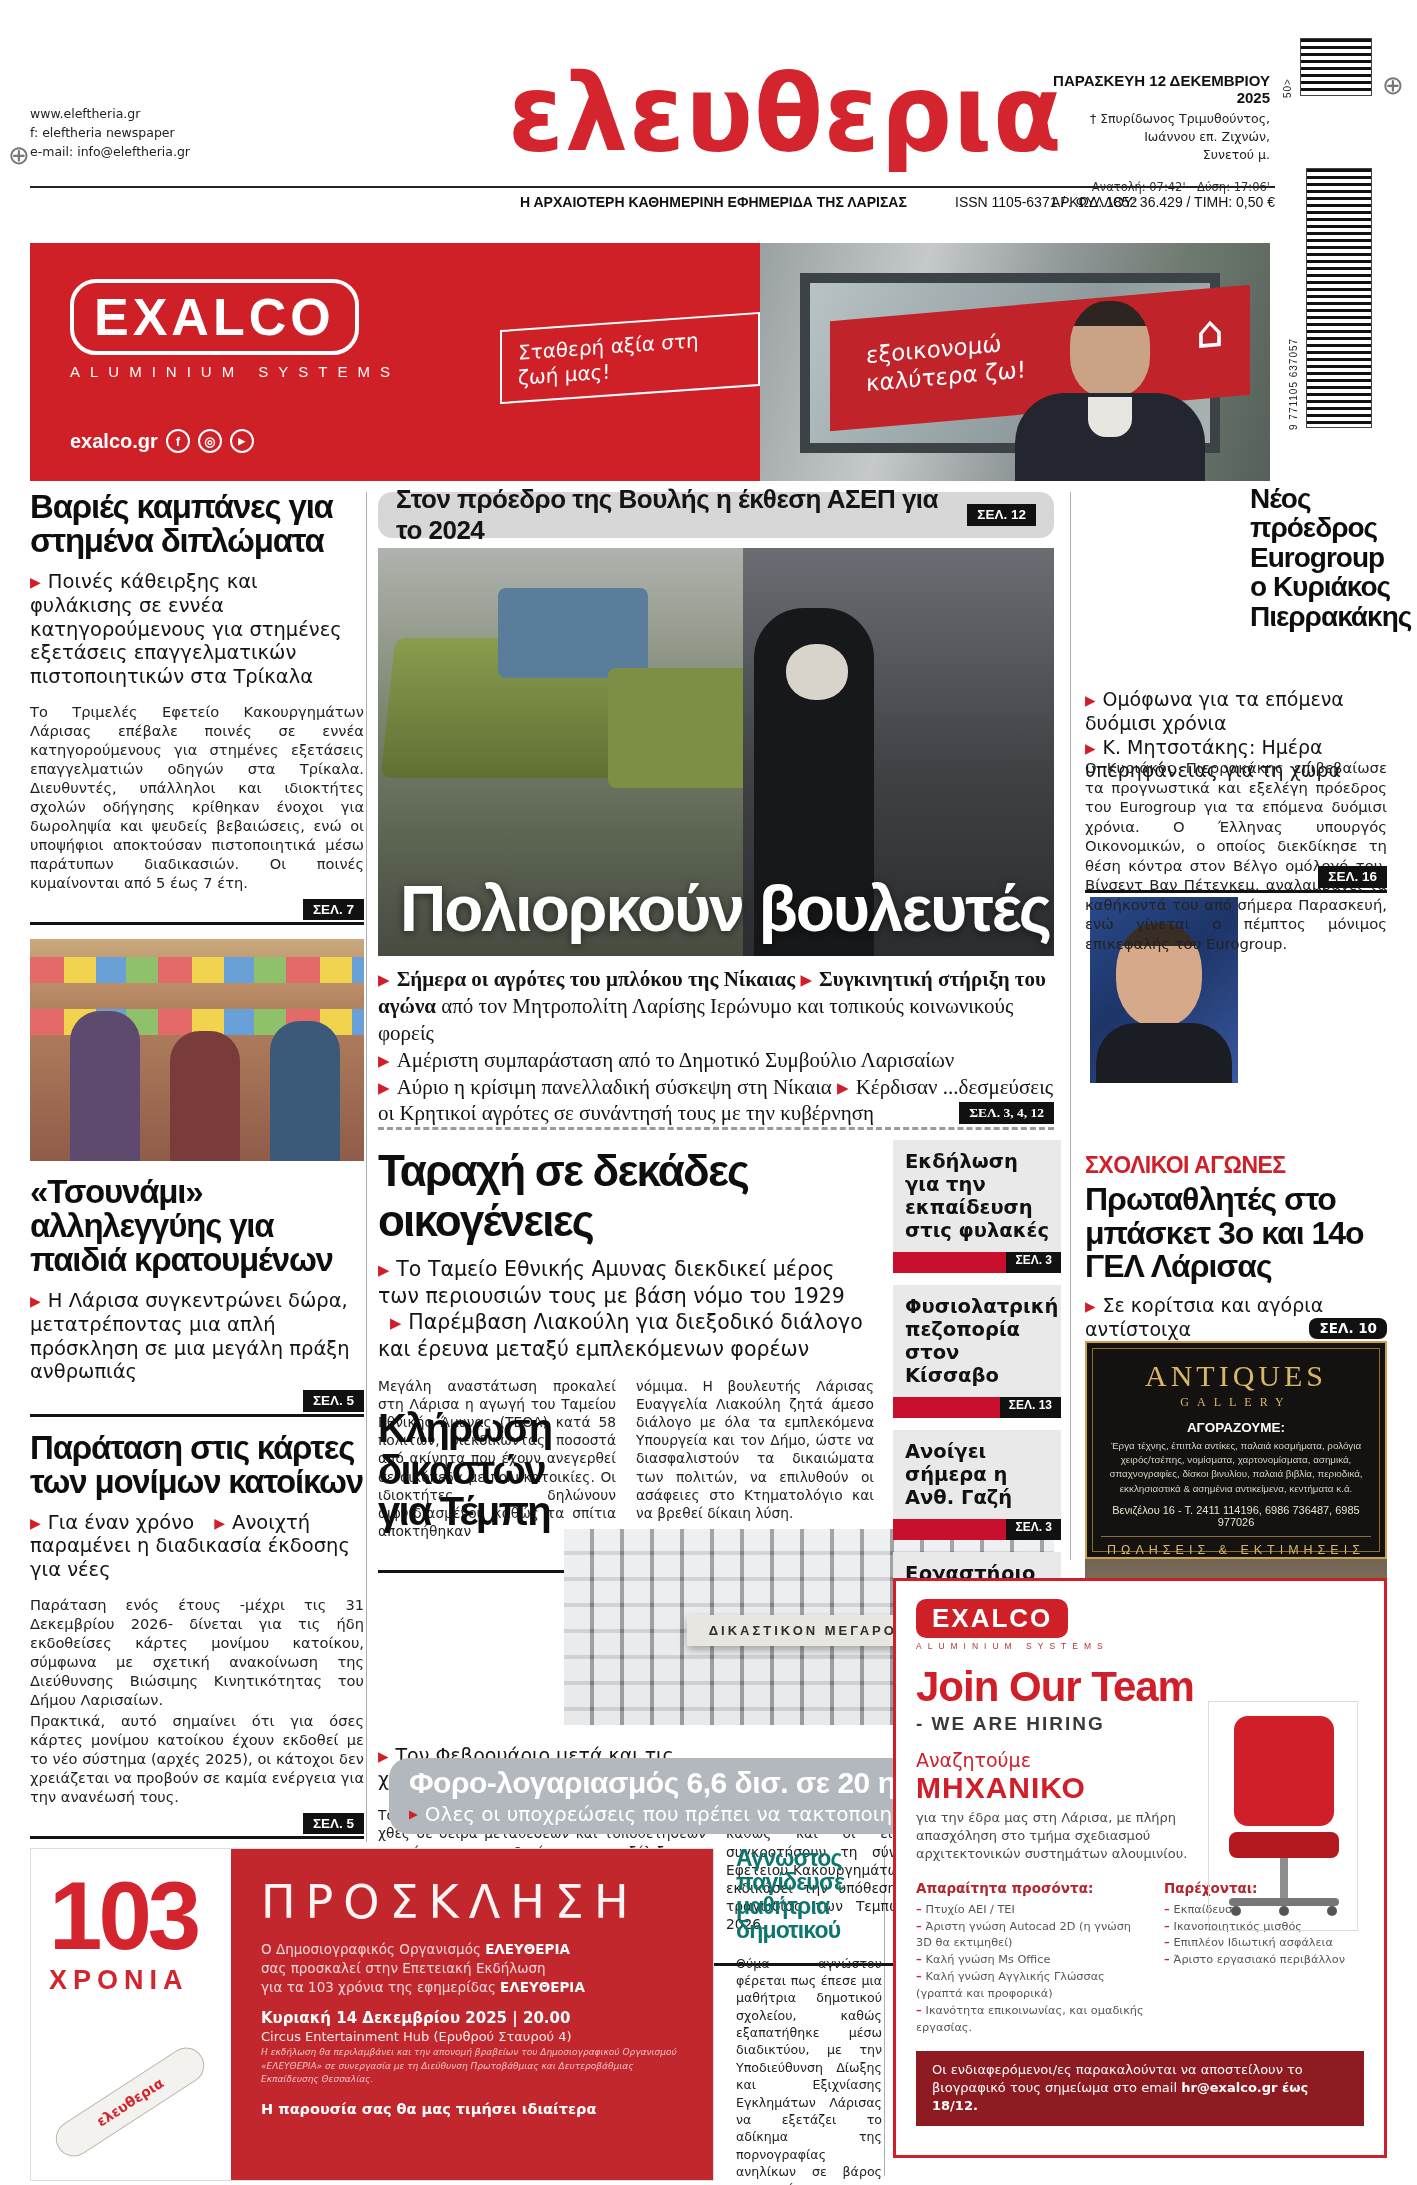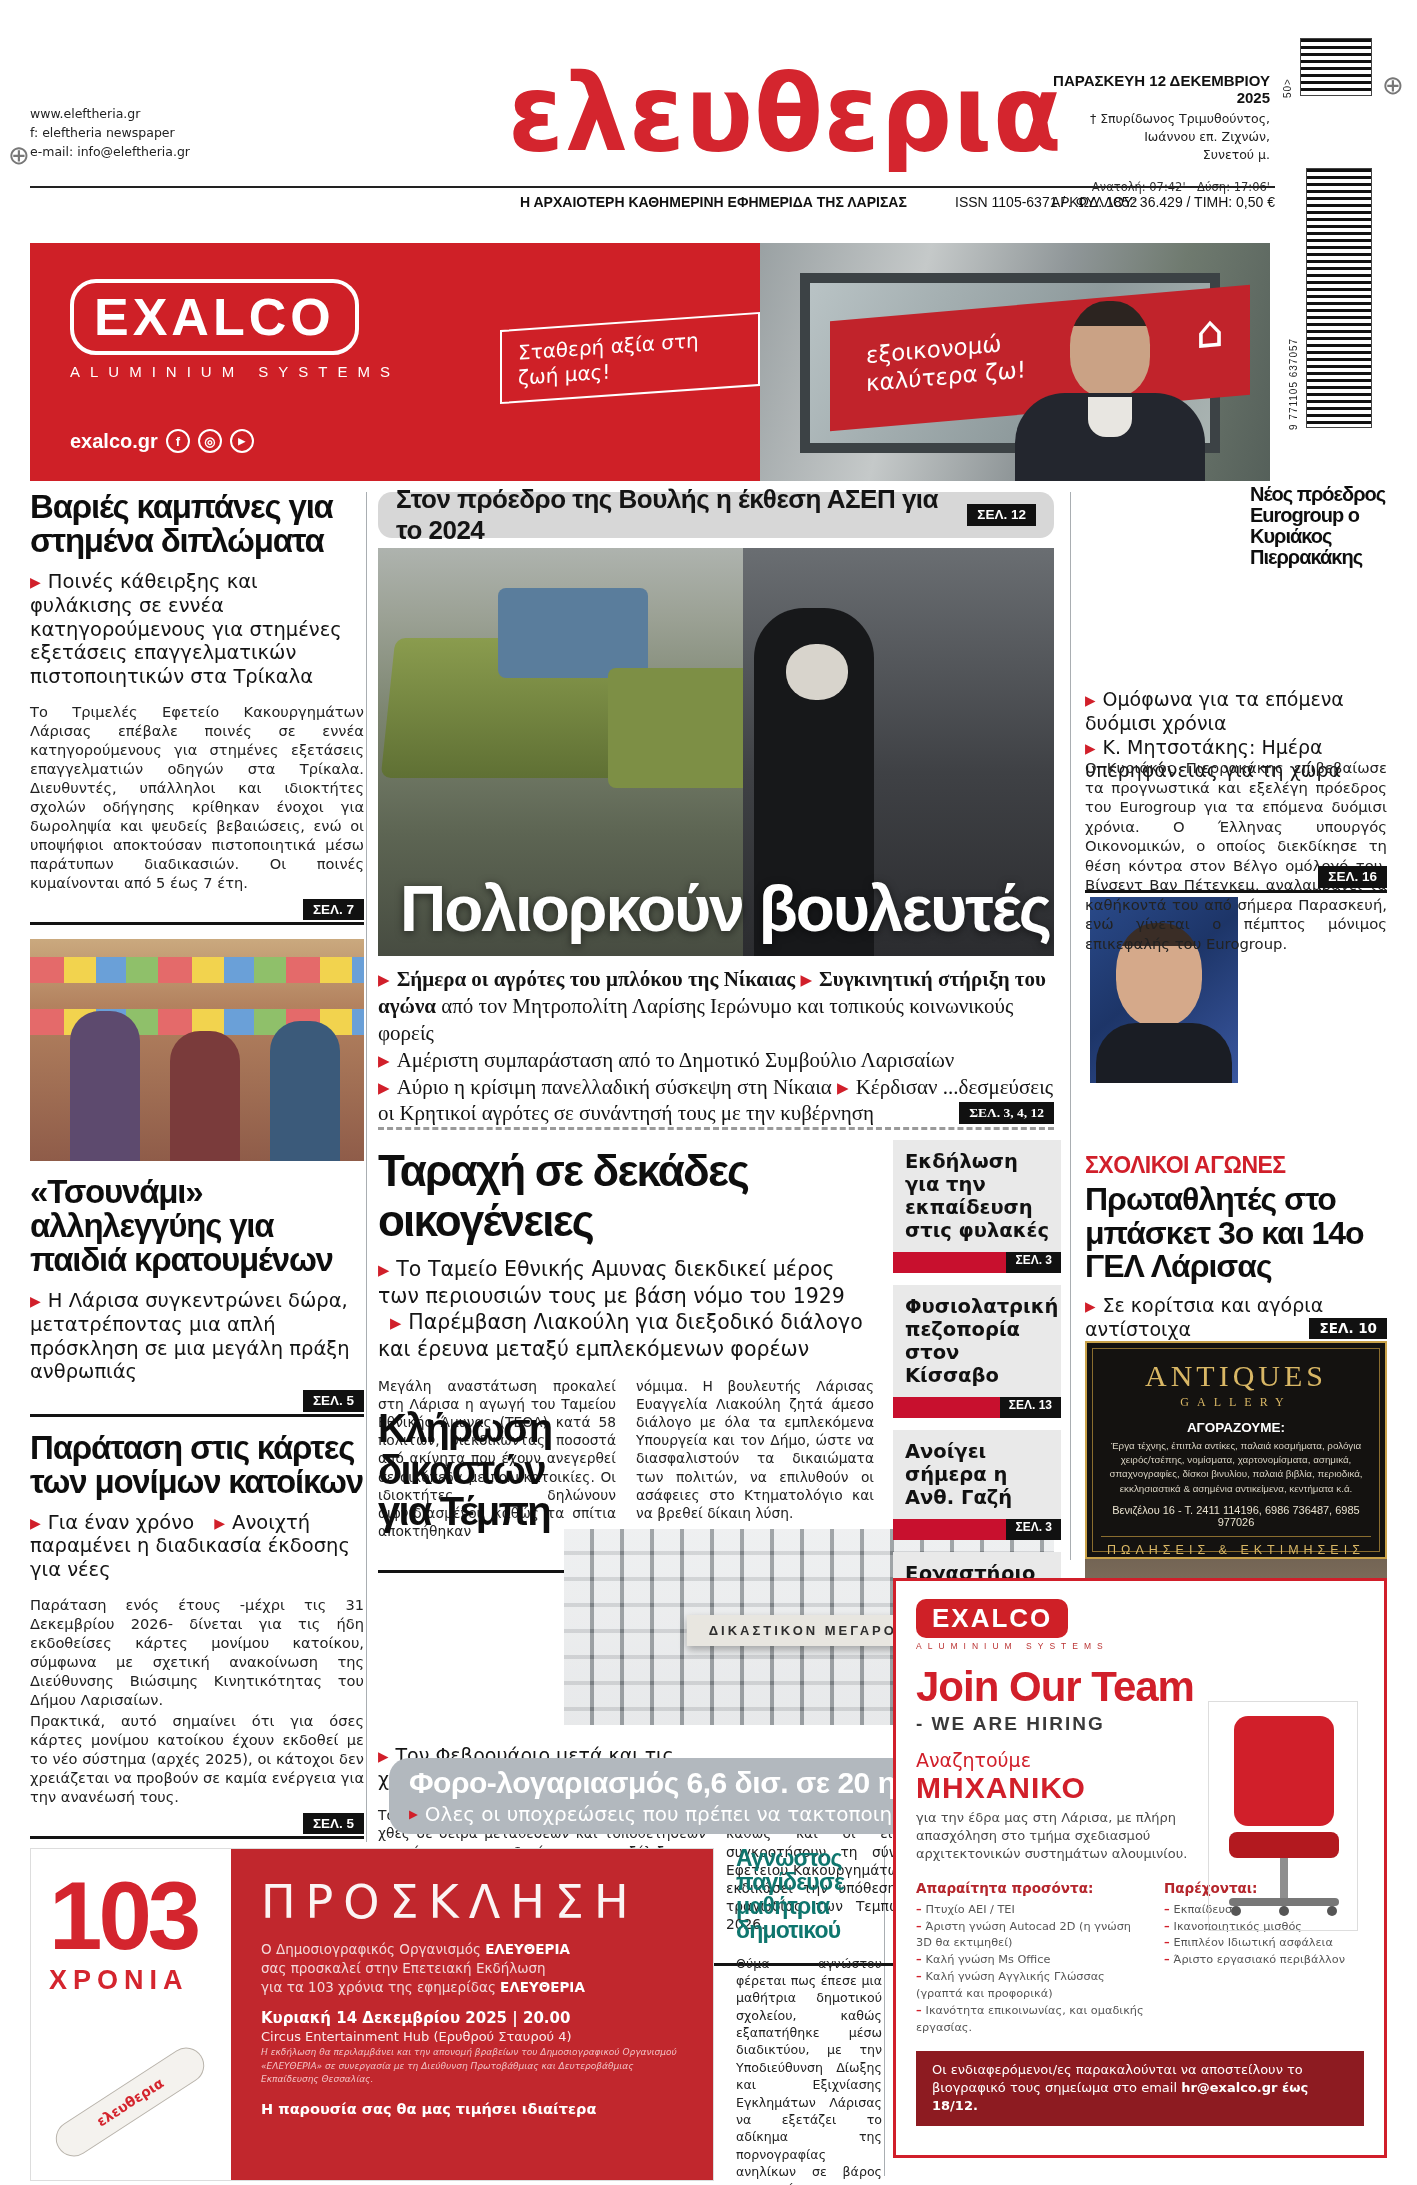--- a/index.html
+++ b/index.html
@@ -106,21 +106,21 @@
 
   
   .strip-item { background:#e9e9e9; width:168px; padding:10px 12px 0; margin-bottom:12px; }
   .strip-item .t { font-family:"DejaVu Sans", sans-serif; font-weight:bold; font-size:19.5px;
                    line-height:1.18; color:#111; }
   .strip-foot { display:flex; margin-top:10px; margin-left:-12px; margin-right:-12px; }
   .strip-bar { flex:1; background:#c8102e; height:21px; }
   .strip-foot .badge { font-size:12px; padding:1px 9px; height:21px; }
 
   
-  .r-title { font-weight:bold; font-size:20px; letter-spacing:-1px; line-height:1.05; color:#0e0e0e; }
+  .r-title { font-weight:bold; font-size:28px; letter-spacing:-1px; line-height:1.05; color:#0e0e0e; }
   .r-sub { font-family:"DejaVu Sans", sans-serif; font-size:19px; line-height:1.25; color:#141414; }
   .r-body { font-family:"DejaVu Sans", sans-serif; font-size:14.8px; line-height:1.32; color:#222; text-align:justify; }
   .pier-photo { background:linear-gradient(140deg,#2a4a8a 0%,#1d3568 45%,#3a57a0 100%); }
   .pier-photo .face { position:absolute; left:26px; top:26px; width:86px; height:104px; border-radius:46%;
       background:linear-gradient(180deg,#3a2d26 0 22%,#d5a98a 22% 100%); }
   .pier-photo .suit { position:absolute; left:6px; bottom:0; width:136px; height:60px; background:#1a1d24;
       border-radius:40px 40px 0 0; }
   .bb-photo { background:linear-gradient(180deg,#5a5048 0%,#7a6a58 35%,#4a4138 100%); }
   .bb-photo .p { position:absolute; bottom:0; width:40px; height:110px; border-radius:16px 16px 0 0;
       background:linear-gradient(180deg,#c9a05a 0 22%,#e5c93a 22% 75%,#222 75%); }
@@ -472,21 +472,21 @@
     <div class="p" style="left:150px;"></div>
       <div class="p" style="left:210px; height:124px;"></div>
     <div class="p" style="left:262px; height:100px;"></div>
   </div>
 
   <div class="abs" style="left:1085px; top:1152px; width:302px;">
     <div class="kicker">ΣΧΟΛΙΚΟΙ ΑΓΩΝΕΣ</div>
     <div class="r-title" style="font-size:32px; margin-top:4px;">Πρωταθλητές στο μπάσκετ 3ο και 14ο ΓΕΛ Λάρισας</div>
     <div class="r-sub" style="margin-top:10px;">
       <span class="tri">▶</span><span>Σε κορίτσια και αγόρια αντίστοιχα</span>
-      <span class="badge" style="float:right;">ΣΕΛ. 10</span>
+      <span class="badge" style="float:right;border-radius:8px;">ΣΕΛ. 10</span>
     </div>
     <div class="sec-rule" style="margin-top:26px;"></div>
   </div>
 
   <div class="abs antiques" style="left:1085px; top:1341px; width:302px; height:218px;">
     <div class="t1">ANTIQUES</div>
     <div class="t2">GALLERY</div>
     <div class="buy">ΑΓΟΡΑΖΟΥΜΕ:</div>
     <div class="txt">Έργα τέχνης, έπιπλα αντίκες, παλαιά κοσμήματα, ρολόγια χειρός/τσέπης, νομίσματα, χαρτονομίσματα, ασημικά, σπαχνογραφίες, δίσκοι βινυλίου, παλαιά βιβλία, περιοδικά, εκκλησιαστικά &amp; ασημένια αντικείμενα, κεντήματα κ.ά.</div>
     <div class="addr">Βενιζέλου 16 - Τ. 2411 114196, 6986 736487, 6985 977026</div>

